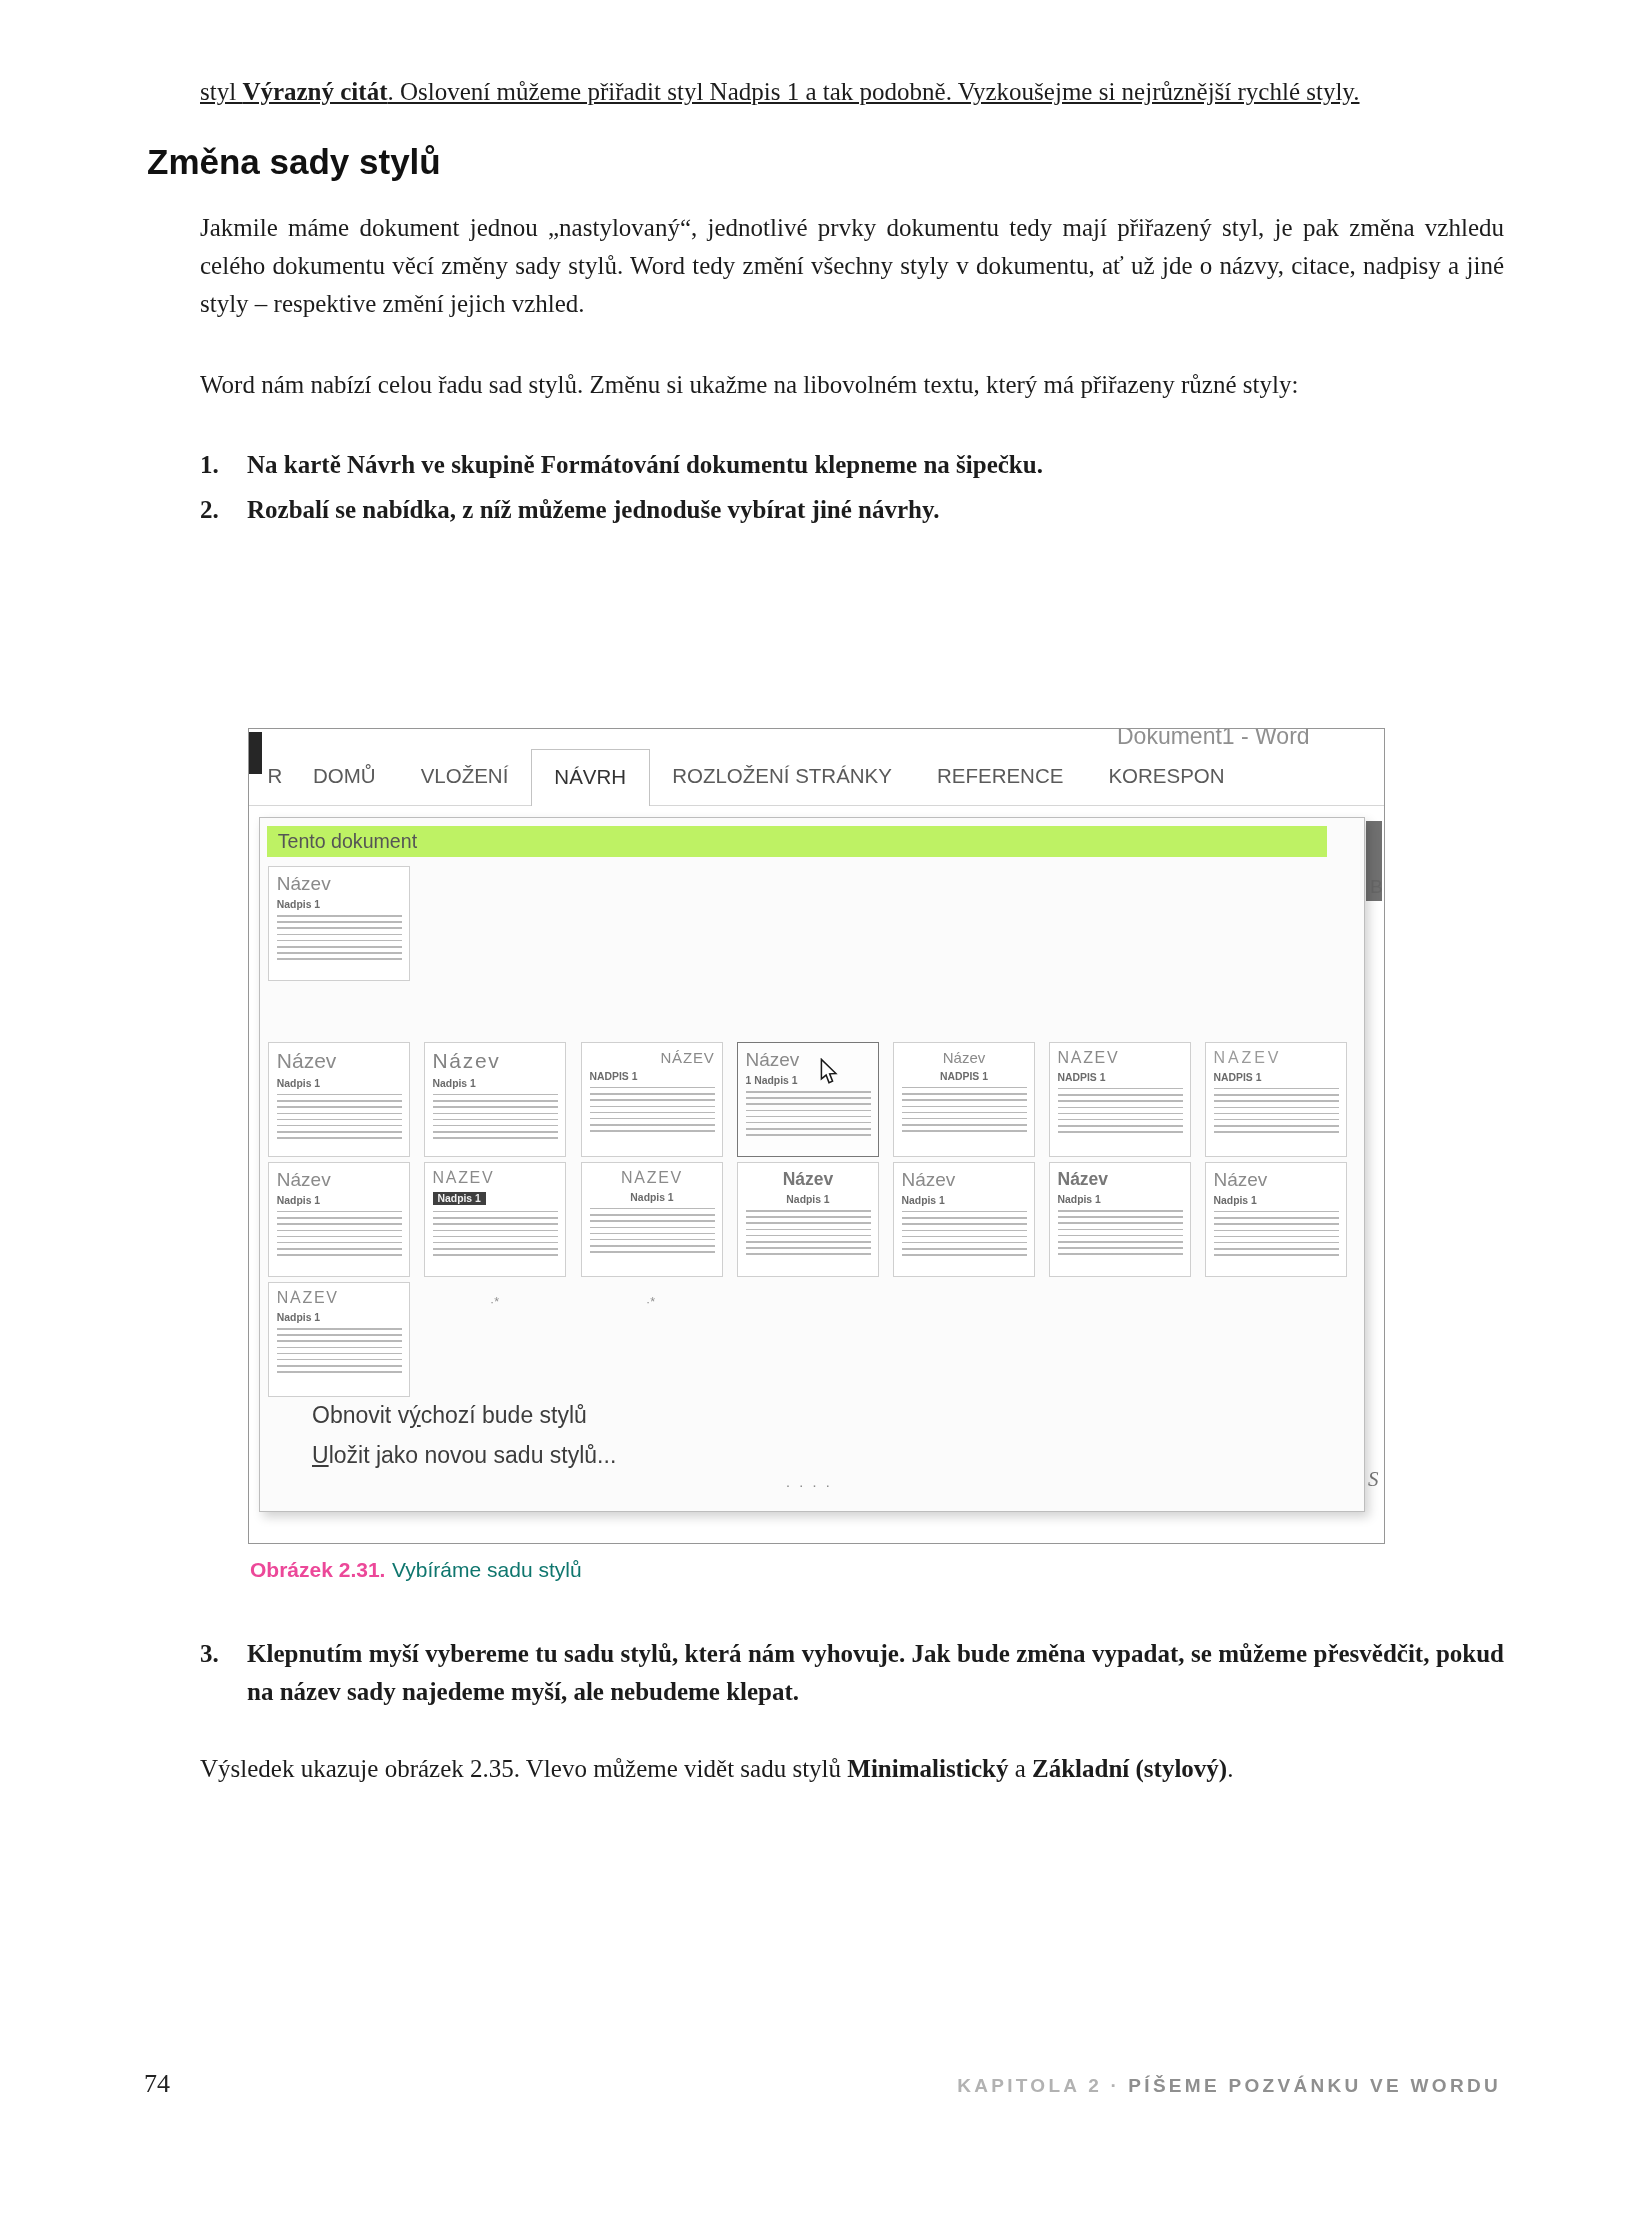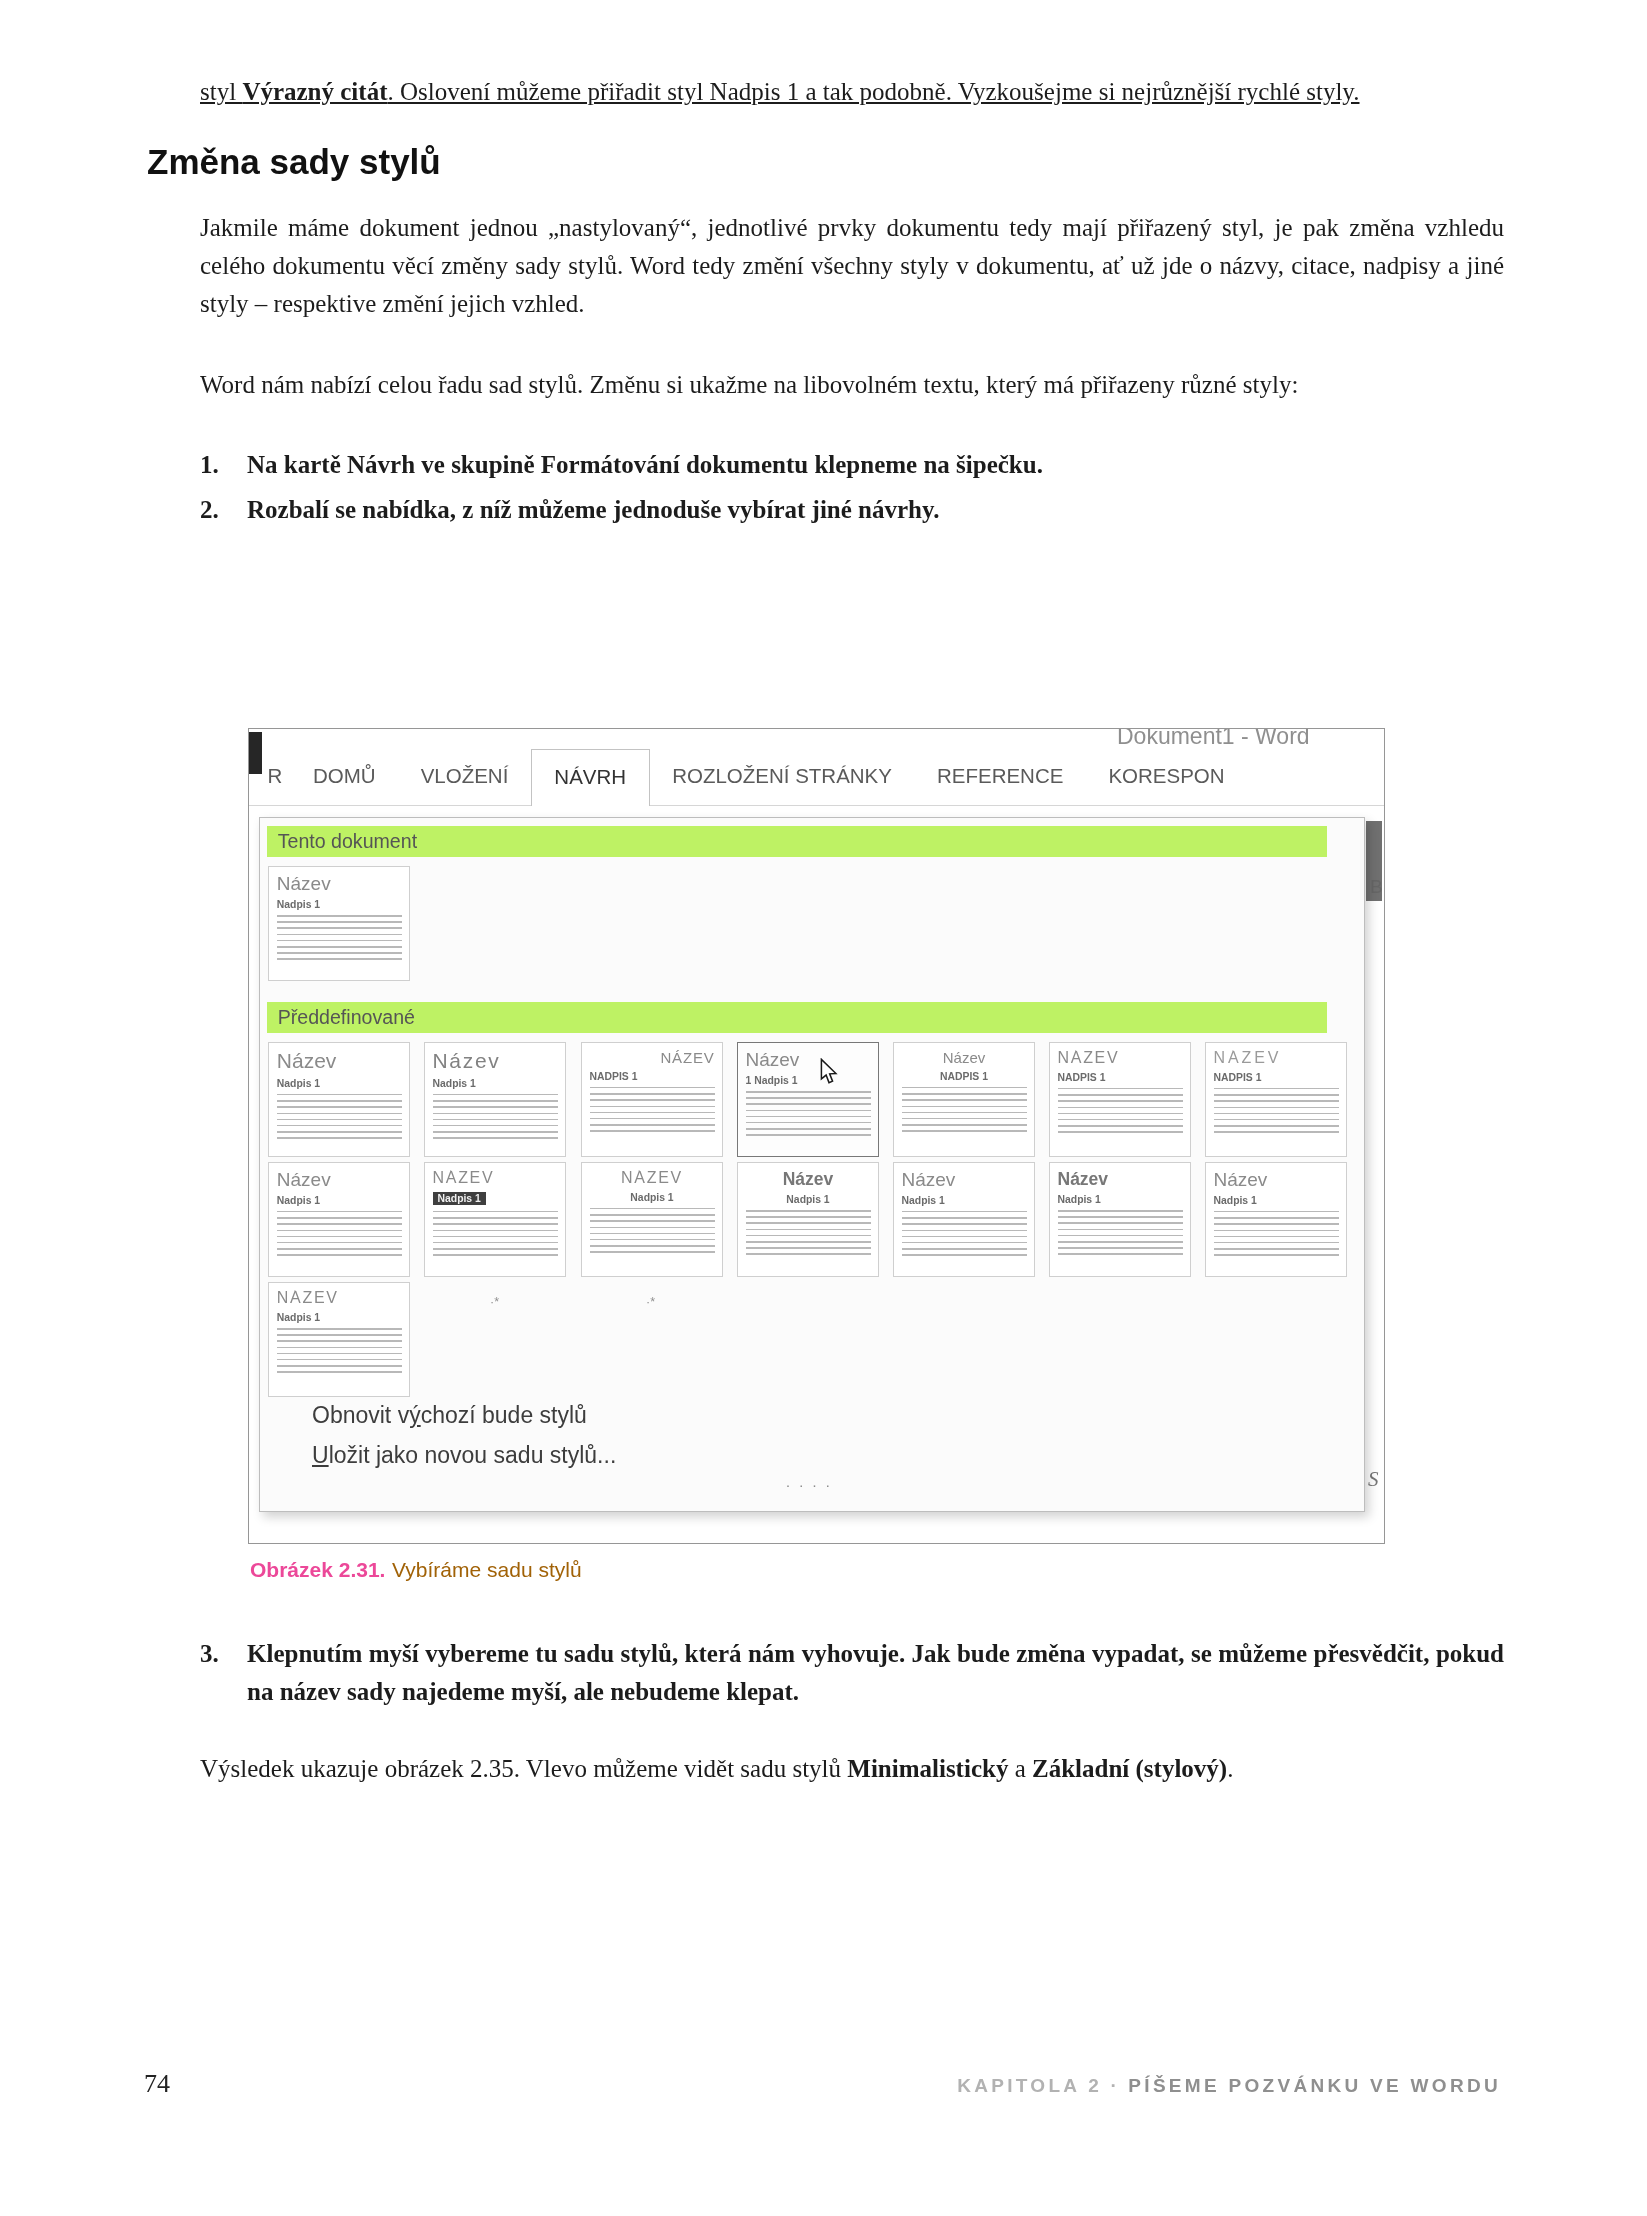--- a/index.html
+++ b/index.html
@@ -68,21 +68,21 @@
   .menu-item{position:absolute;left:52px;font-family:"Liberation Sans",sans-serif;
              font-size:23px;color:#3d3d3d;white-space:nowrap;}
   .menu-item .accel{text-decoration:underline;}
   .grip{position:absolute;left:50%;top:658px;transform:translateX(-50%);
         font-family:"Liberation Sans",sans-serif;font-size:15px;color:#8a8a8a;letter-spacing:8.3px;}
   .cursor{position:absolute;left:558px;top:240px;z-index:6;}
 
   
   .caption{font-family:"Liberation Sans",sans-serif;font-size:21px;}
   .caption .lbl{font-weight:bold;color:#ec4899;}
-  .caption .txt{color:#a16207;margin-left:6.7px;}
+  .caption .txt{color:#0f766e;margin-left:6.7px;}
 </style>
 </head>
 <body>
 
 <div class="page">
 
   <p class="abs body-par" style="left:200px;top:73px;width:1304px;text-decoration:underline;"><span>styl </span><strong>Výrazný citát</strong><span>. Oslovení můžeme přiřadit styl Nadpis 1 a tak podobně. Vyzkoušejme si nejrůznější rychlé styly.</span></p>
 
   <h1 class="abs h-section" style="left:147px;top:142px;">Změna sady stylů</h1>
 
@@ -126,23 +126,20 @@
       <div class="sec-strip" style="top:8.3px;">
         <span>Tento dokument</span>
       </div>
 
       <div class="thumb" style="left:8.3px;top:48px;">
         <div class="t-title">Název</div>
         <div class="t-sub">Nadpis 1</div>
         <div class="t-lines"></div>
       </div>
 
-      <div class="sec-strip" style="top:184px;">
-        <span>Předdefinované</span>
-      </div>
 
       <div class="thumb vbig" style="left:8.3px;top:224px;">
         <div class="t-title">Název</div>
         <div class="t-sub">Nadpis 1</div>
           <div class="t-lines"></div>
       </div>
       <div class="thumb vspace" style="left:164px;top:224px;">
         <div class="t-title">Název</div>
         <div class="t-sub">Nadpis 1</div>
           <div class="t-lines"></div>

